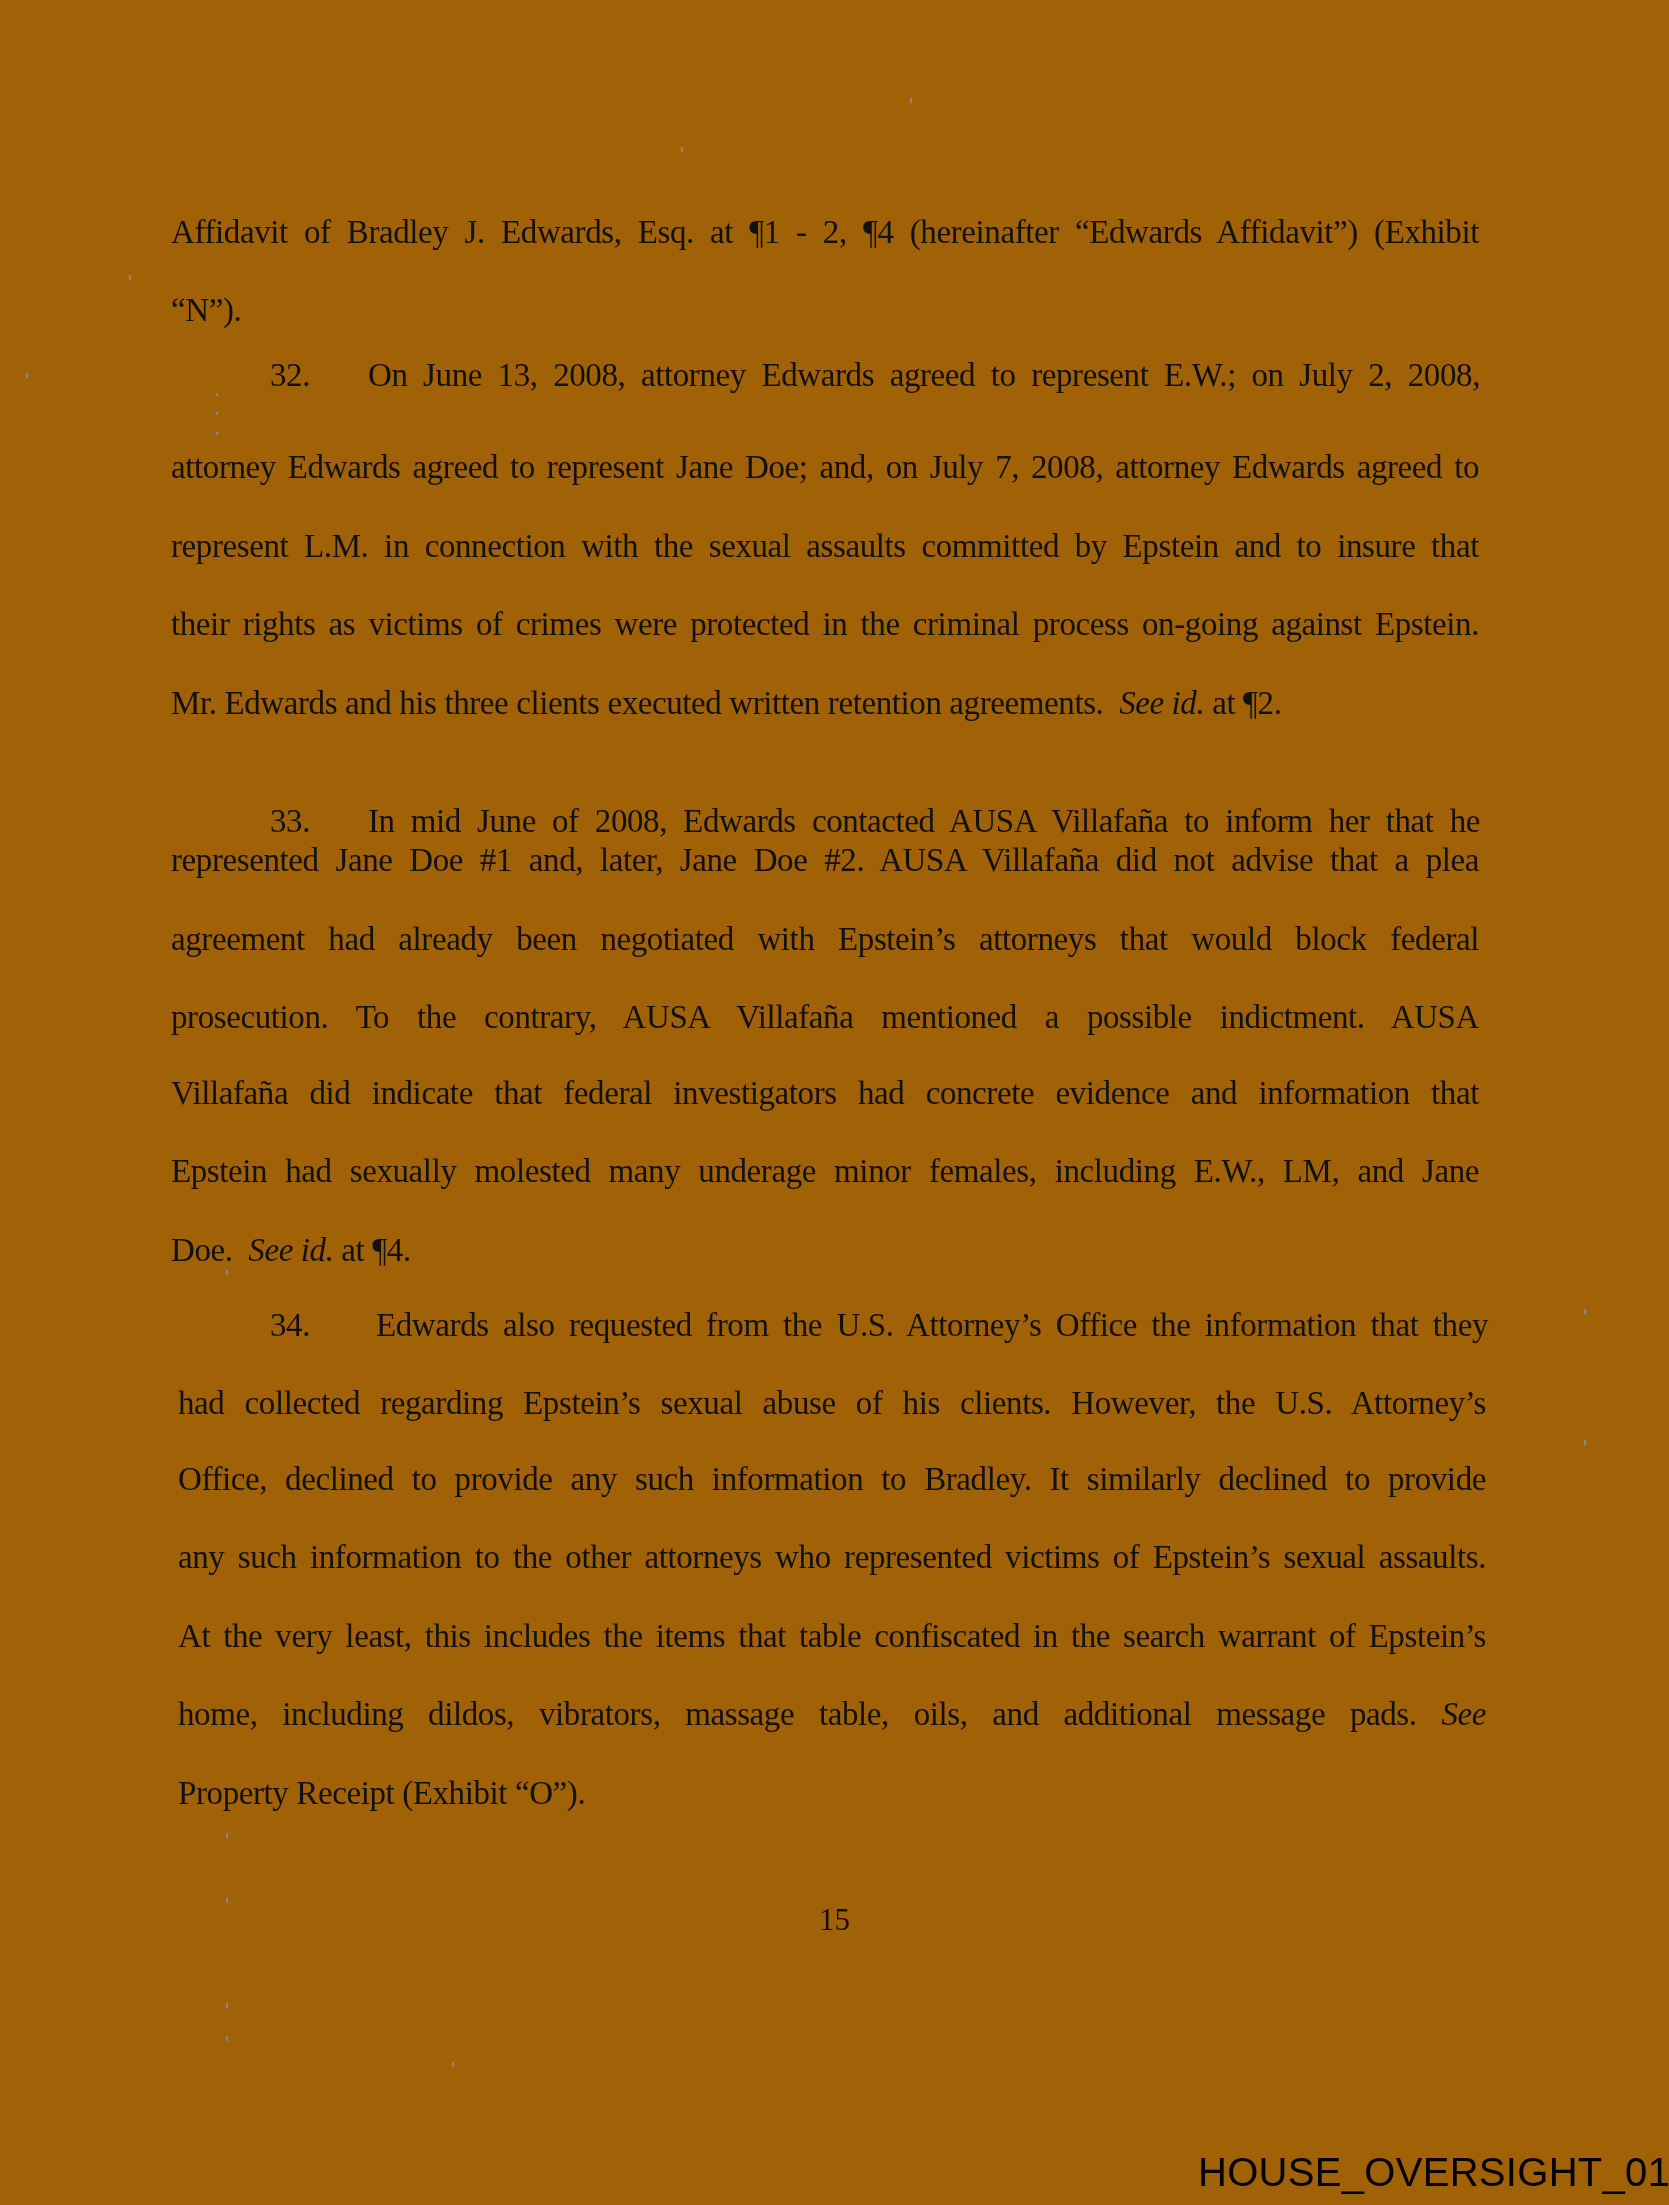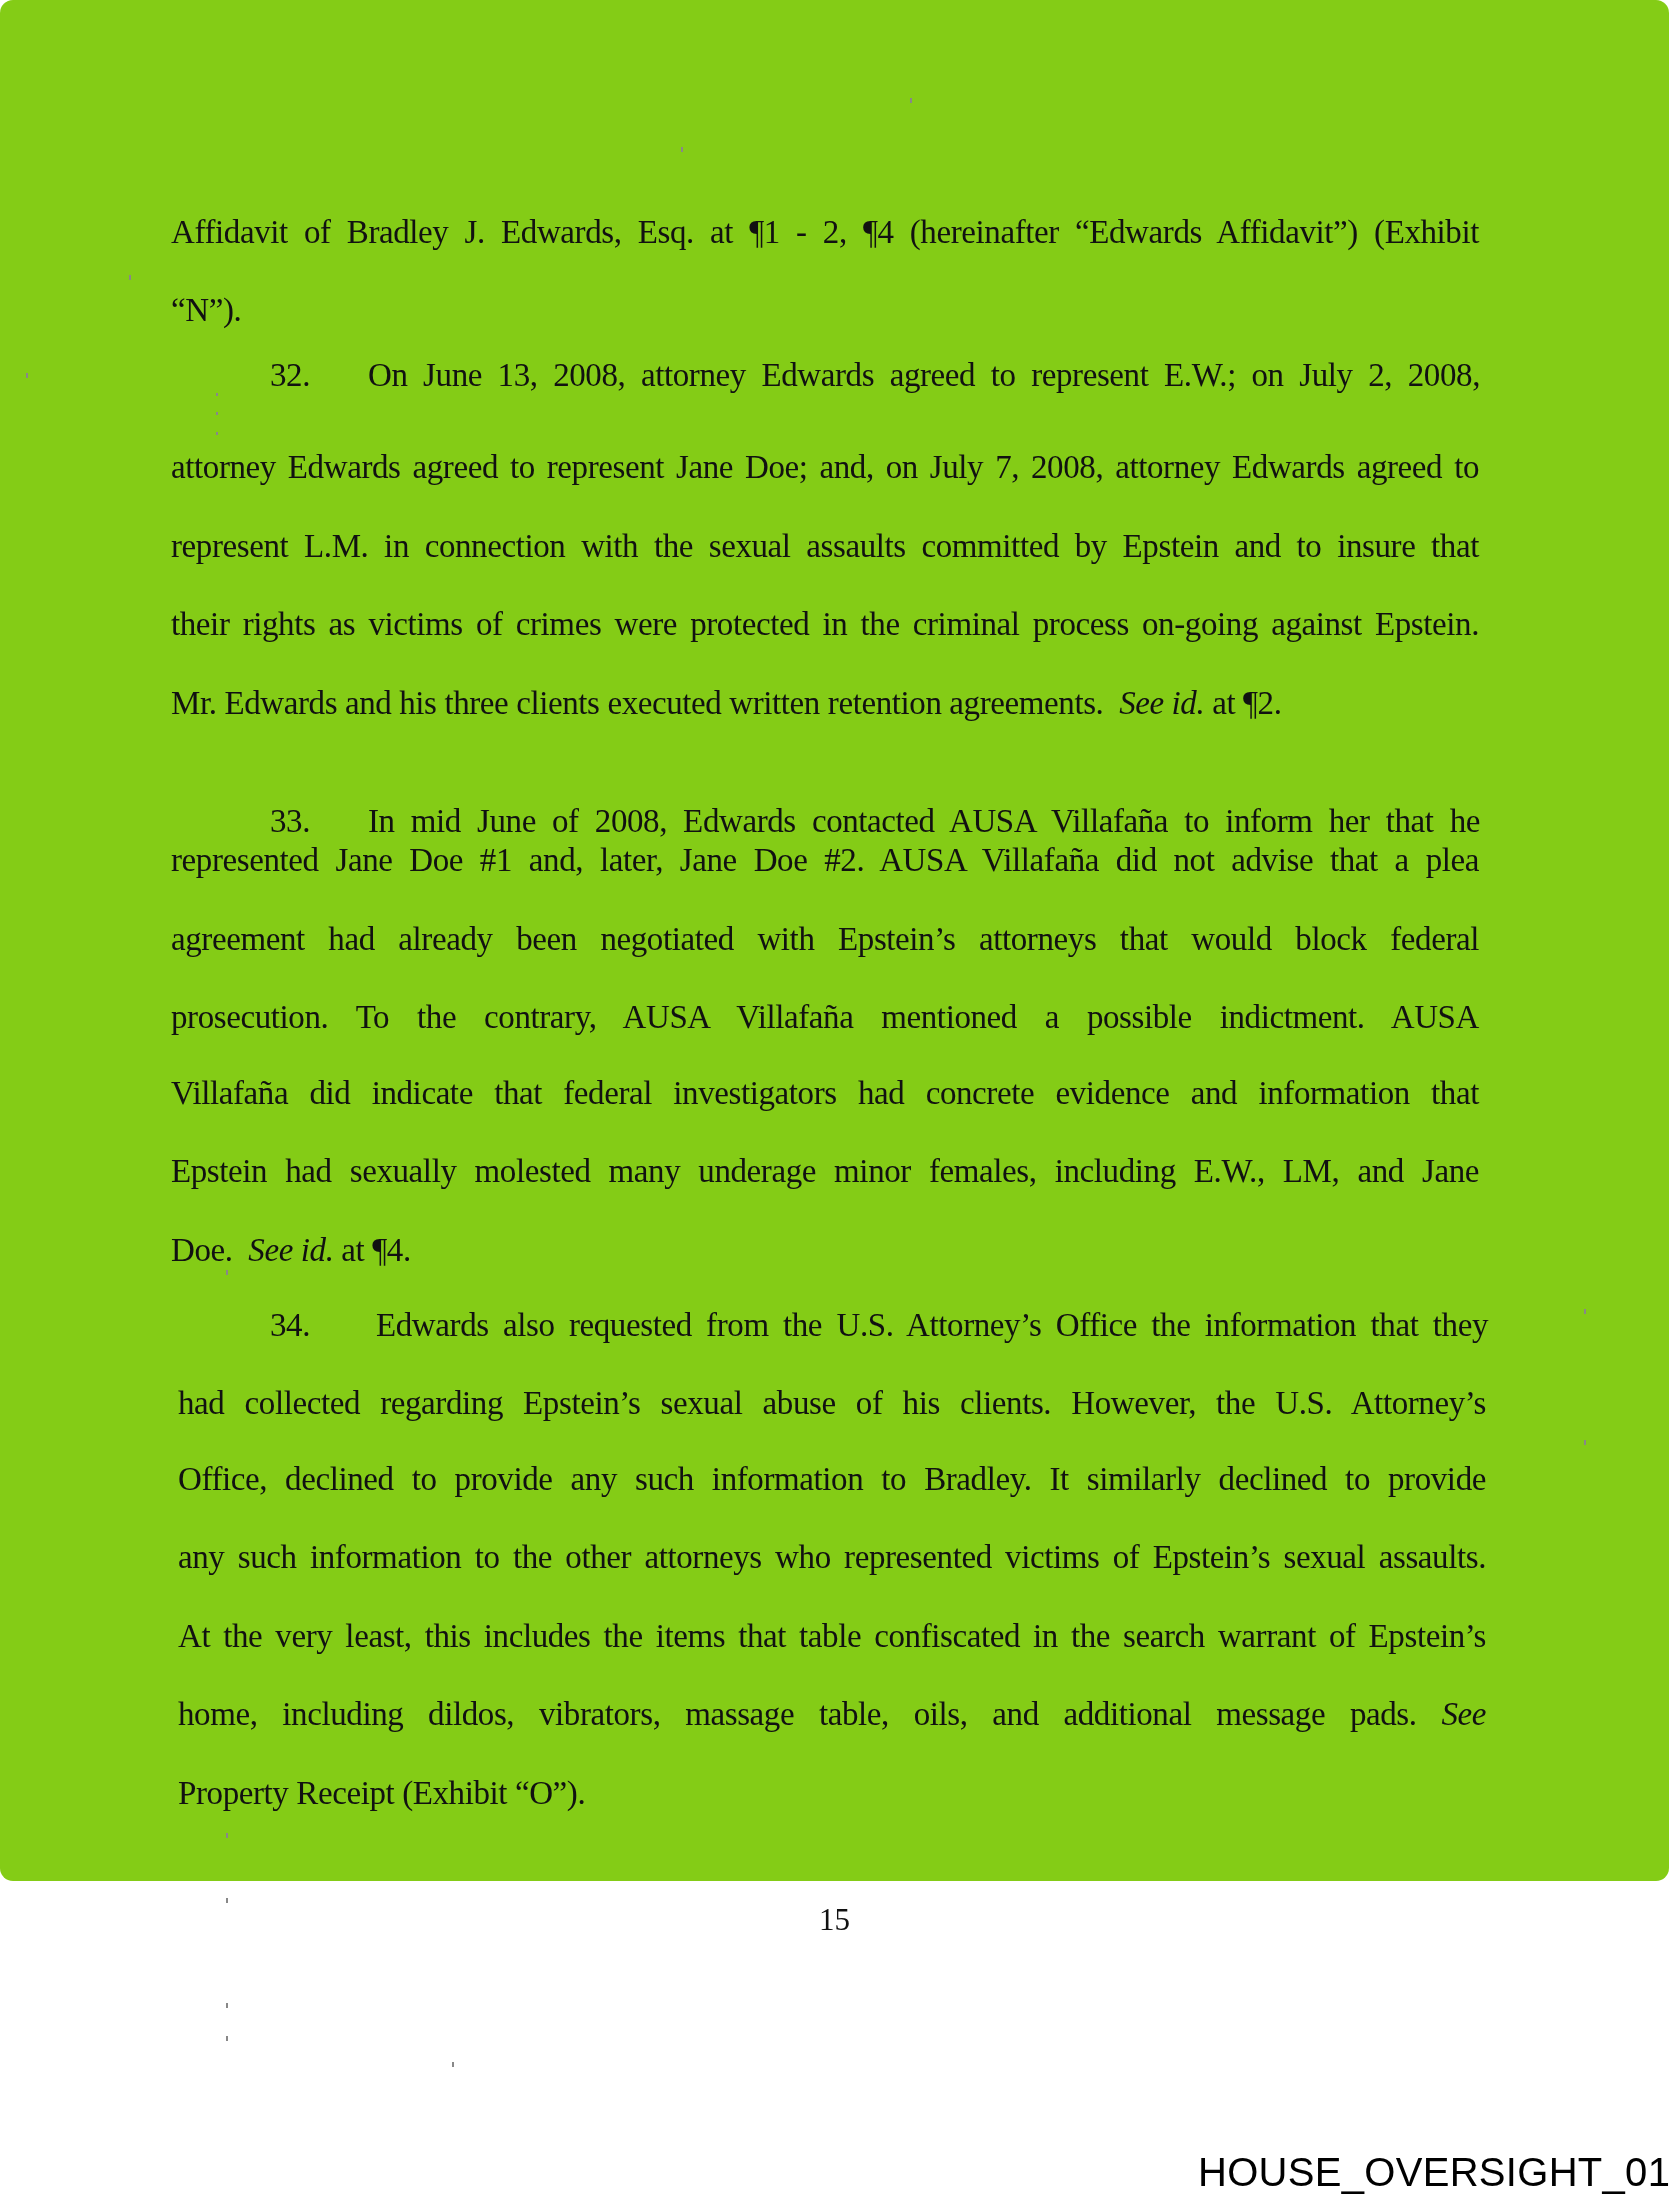--- a/index.html
+++ b/index.html
@@ -1,17 +1,17 @@
 <!DOCTYPE html>
 <html style="font-size:10.5px"><head>
 <meta charset="utf-8">
 <style>
   html, body { margin: 0; padding: 0; background: #ffffff; }
   body { width: 1669px; height: 2205px; position: relative; overflow: hidden; }
-  .page { position: absolute; left: 0; top: 0; width: 1669px; height: 1881px; background: #84cc16; border-radius: 13px; }
+  .page { position: absolute; left: 0; top: 0; width: 1669px; height: 2205px; background: #a16207; }
   .line {
     position: absolute;
     left: 171px;
     width: 1308px;
     font-family: "Liberation Serif", "DejaVu Serif", serif;
     font-size: 33px;
     line-height: 39px;
     color: #111;
     white-space: nowrap;
     text-align: justify;

